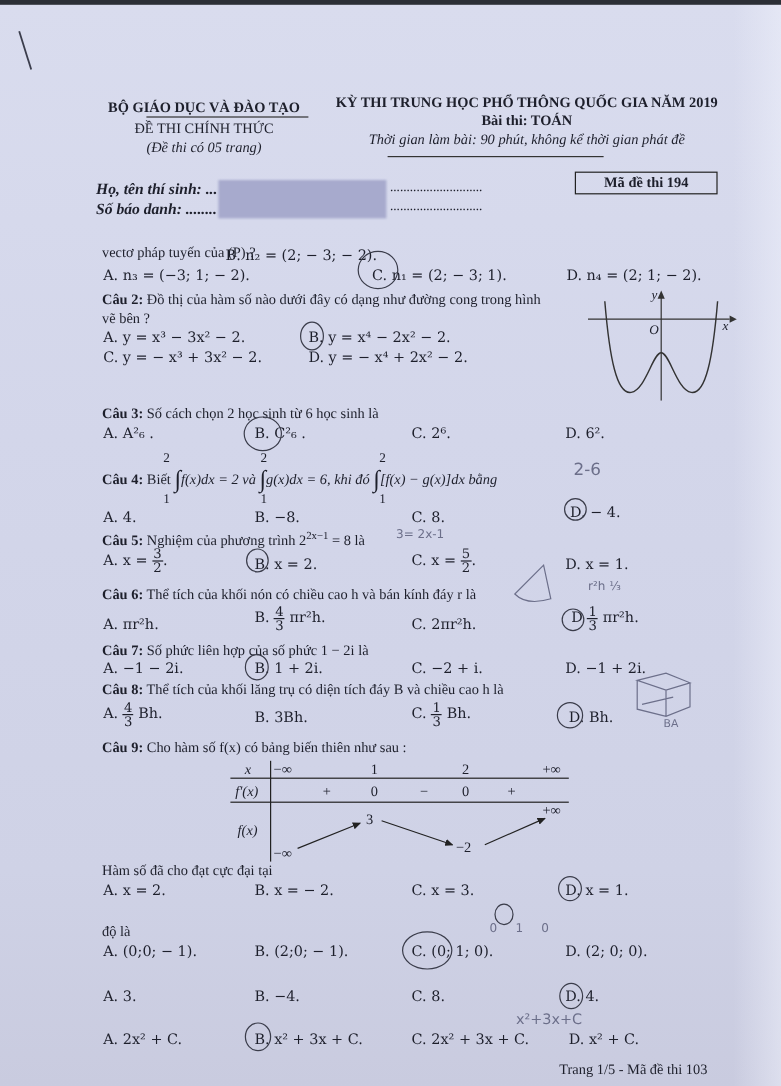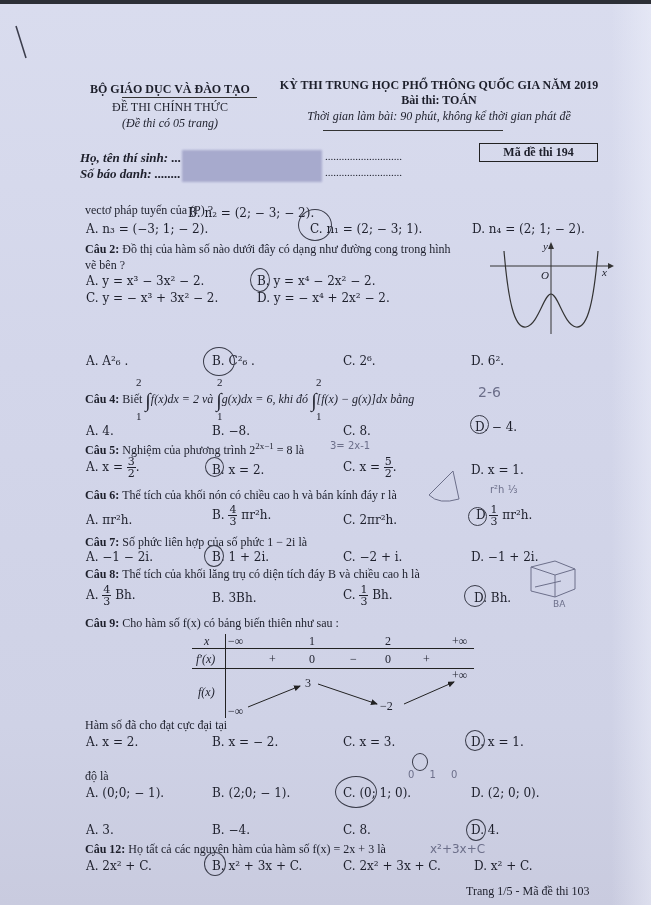--- a/index.html
+++ b/index.html
@@ -94,20 +94,24 @@
     <line x1="0" y1="27" x2="118" y2="27" stroke="#333" stroke-width="1"></line>
     <polygon points="118,24 124,27 118,30" fill="#333"></polygon>
     <line x1="61" y1="95" x2="61" y2="8" stroke="#333" stroke-width="1"></line>
     <polygon points="58,10 61,3 64,10" fill="#333"></polygon>
     <path d="M14,12 C18,60 24,90 36,88 C48,86 54,55 61,55 C68,55 74,86 86,88 C98,90 104,60 108,12" fill="none" stroke="#333" stroke-width="1.2"></path>
   </svg>
   <div class="abs i fs11" style="left:543px;top:236px">y</div>
   <div class="abs i fs11" style="left:602px;top:262px">x</div>
   <div class="abs i fs11" style="left:541px;top:265px">O</div>
 
+  <div class="abs fs12" style="left:85px;top:333px">
+    <span class="b">Câu 3:</span>
+    <span>Số cách chọn 2 học sinh từ 6 học sinh là</span>
+  </div>
   <div class="abs math" style="left:86px;top:350px">A. A²₆ .</div>
   <div class="abs math" style="left:212px;top:350px">B. C²₆ .</div>
   <div class="abs math" style="left:343px;top:350px">C. 2⁶.</div>
   <div class="abs math" style="left:471px;top:350px">D. 6².</div>
   <div class="circle" style="left:203px;top:343px;width:30px;height:27px"></div>
 
   <div class="abs fs12" style="left:85px;top:385px">
     <span class="b">Câu 4:</span>
     <span>Biết</span>
     <span style="font-size:20px;vertical-align:middle">∫</span><span class="i">f(x)dx = 2 và</span>
@@ -256,24 +260,20 @@
   <div class="abs math" style="left:343px;top:782px">C. (0; 1; 0).</div>
   <div class="abs math" style="left:471px;top:782px">D. (2; 0; 0).</div>
   <div class="circle" style="left:335px;top:772px;width:40px;height:30px"></div>
 
   <div class="abs math" style="left:86px;top:819px">A. 3.</div>
   <div class="abs math" style="left:212px;top:819px">B. −4.</div>
   <div class="abs math" style="left:343px;top:819px">C. 8.</div>
   <div class="abs math" style="left:471px;top:819px">D. 4.</div>
   <div class="circle" style="left:466px;top:815px;width:18px;height:20px"></div>
 
-  <div class="abs fs12" style="left:85px;top:838px">
-    <span class="b">Câu 12:</span>
-    <span>Họ tất cả các nguyên hàm của hàm số f(x) = 2x + 3 là</span>
-  </div>
   <div class="abs hw" style="left:430px;top:838px;font-size:12px">x²+3x+C</div>
   <div class="abs math" style="left:86px;top:855px">A. 2x² + C.</div>
   <div class="abs math" style="left:212px;top:855px">B. x² + 3x + C.</div>
   <div class="abs math" style="left:343px;top:855px">C. 2x² + 3x + C.</div>
   <div class="abs math" style="left:474px;top:855px">D. x² + C.</div>
   <div class="circle" style="left:204px;top:848px;width:20px;height:22px"></div>
 
   <div class="abs fs12" style="left:466px;top:880px">Trang 1/5 - Mã đề thi 103</div>
 </div>
 

